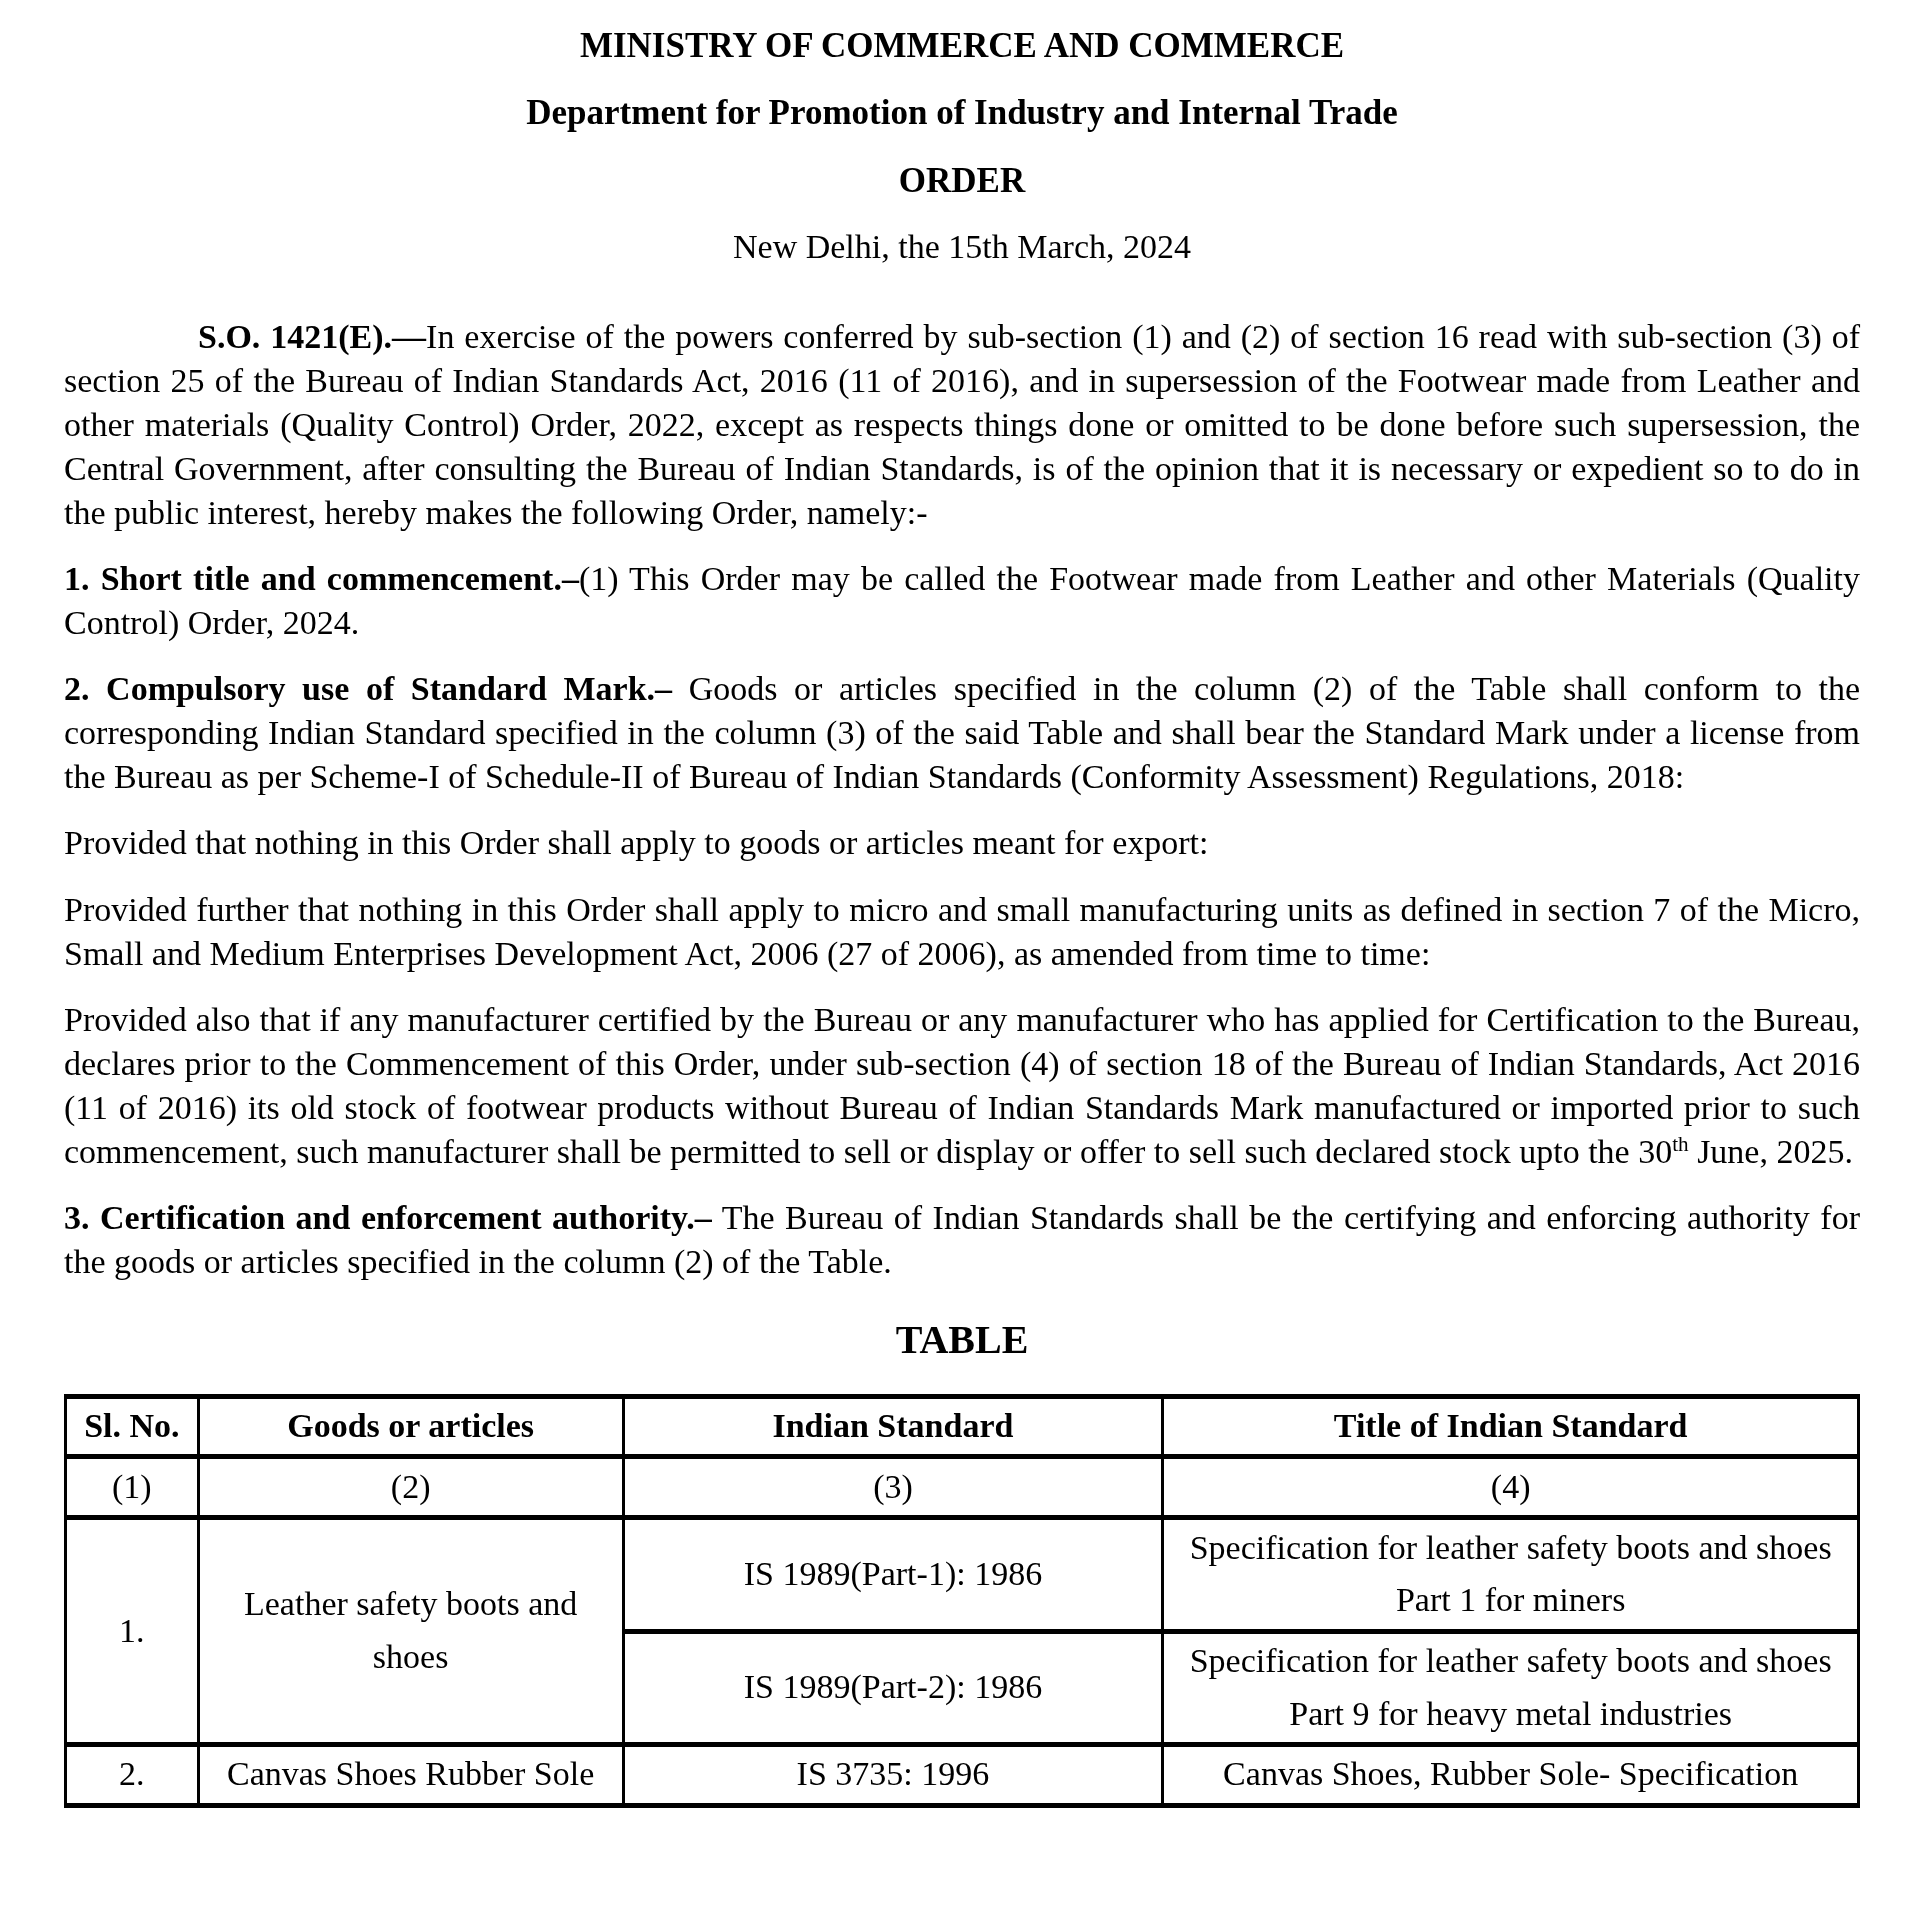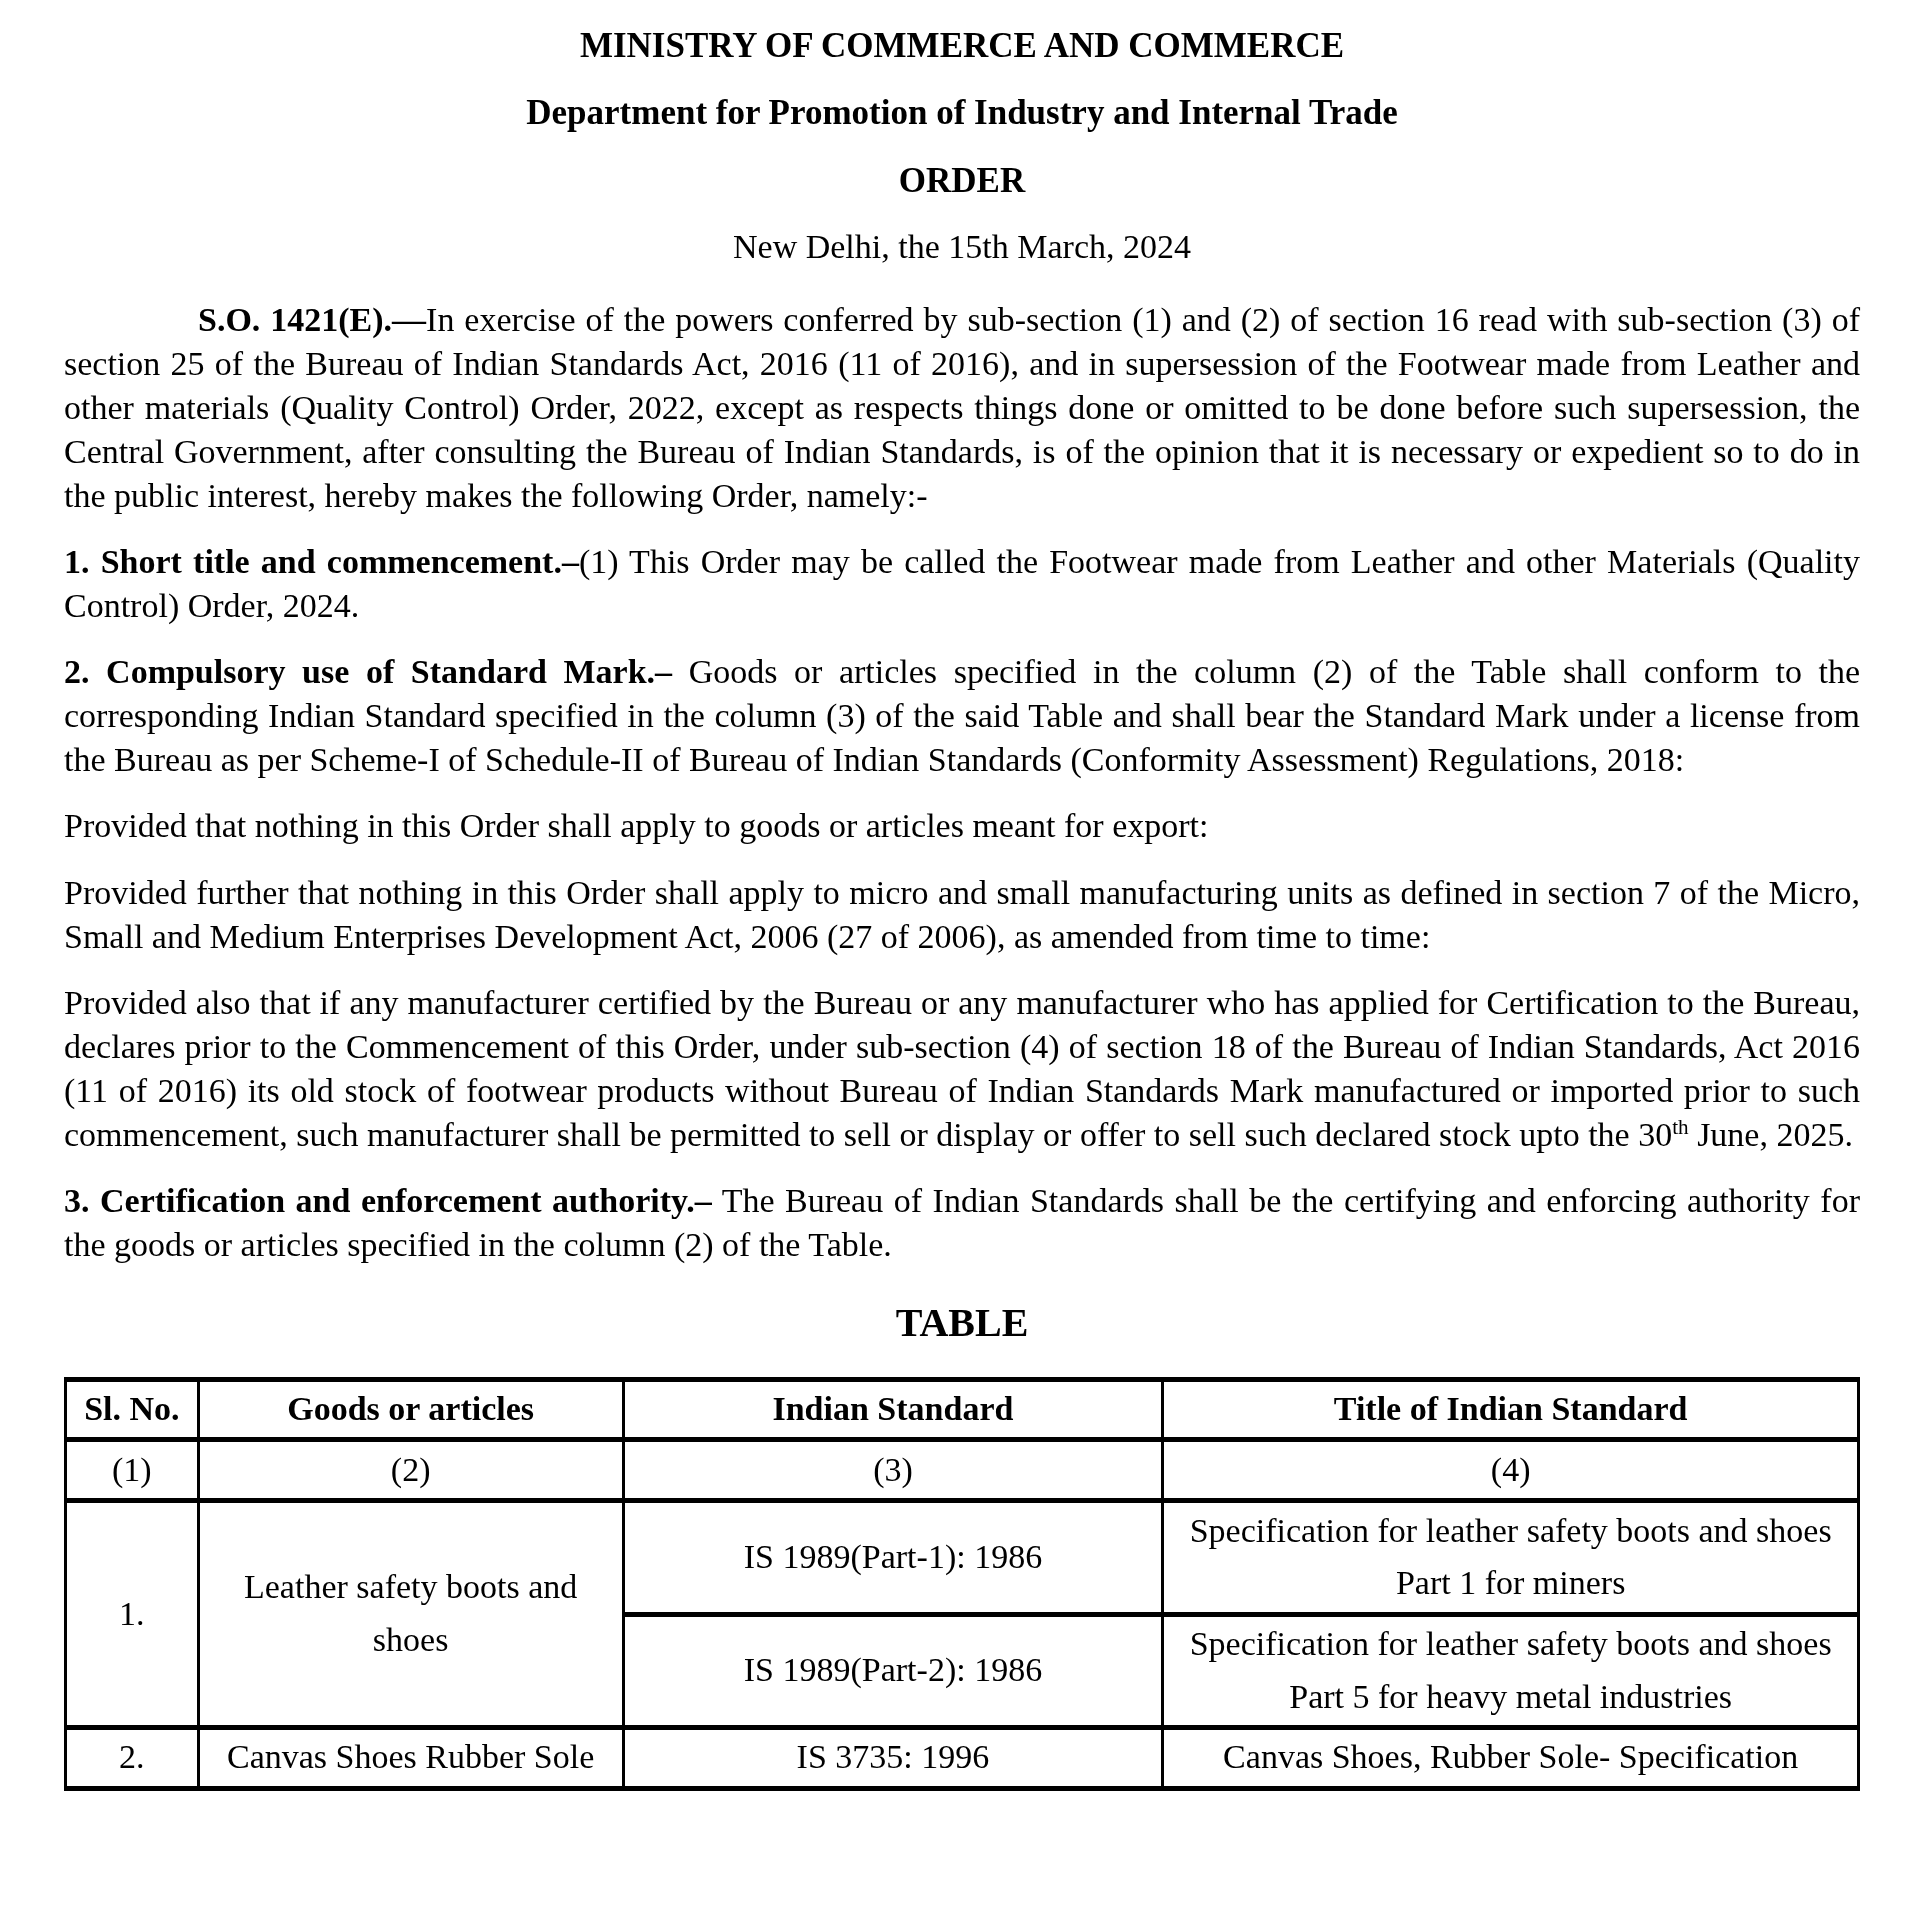--- a/index.html
+++ b/index.html
@@ -30,21 +30,21 @@
     margin: 0 0 22.5px 0;
   }
   .dept-title, .order-label {
     font-size: 35px;
     font-weight: bold;
     margin: 0 0 22.5px 0;
   }
   .dateline {
     font-size: 34px;
     font-weight: normal;
-    margin: 0 0 29px 0;
+    margin: 0 0 46px 0;
   }
   p.para {
     margin: 0 0 22.5px 0;
     text-align: justify;
   }
   p.para-indent {
     text-indent: 134px;
   }
   .lead {
     font-weight: bold;
@@ -134,21 +134,21 @@
         <td>(4)</td>
       </tr>
       <tr class="row-sub">
         <td rowspan="2">1.</td>
         <td rowspan="2">Leather safety boots and shoes</td>
         <td>IS 1989(Part-1): 1986</td>
         <td>Specification for leather safety boots and shoes Part 1 for miners</td>
       </tr>
       <tr class="row-sub">
         <td>IS 1989(Part-2): 1986</td>
-        <td>Specification for leather safety boots and shoes Part 5 for heavy metal industries</td>
+        <td>Specification for leather safety boots and shoes Part 9 for heavy metal industries</td>
       </tr>
       <tr class="row-last">
         <td>2.</td>
         <td>Canvas Shoes Rubber Sole</td>
         <td>IS 3735: 1996</td>
         <td>Canvas Shoes, Rubber Sole- Specification</td>
       </tr>
     </tbody>
   </table>
 

